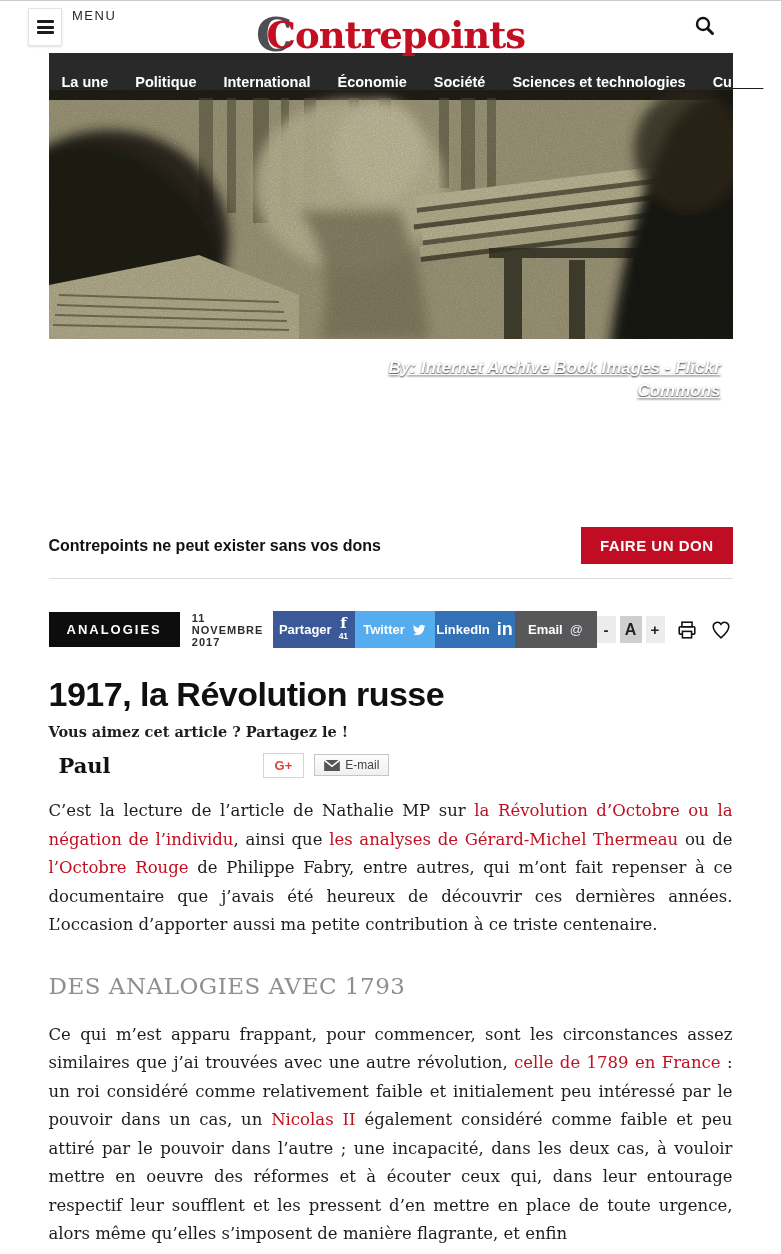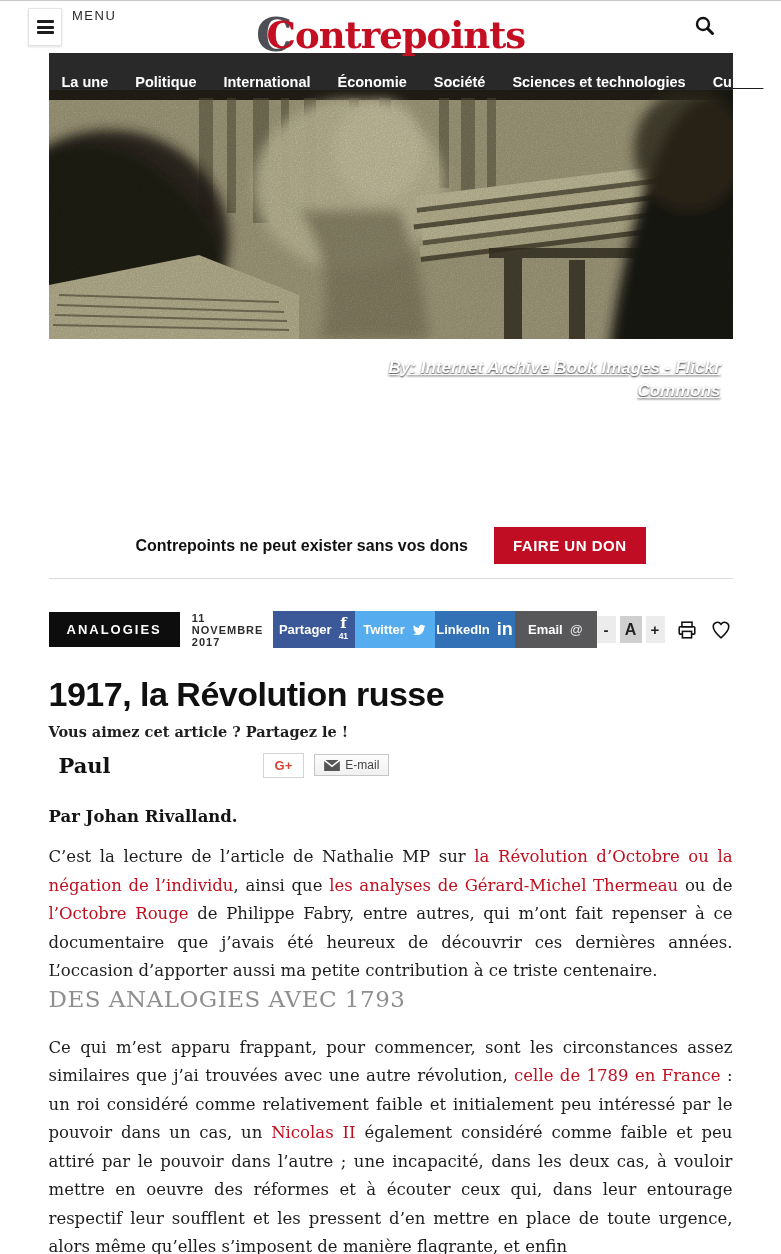--- a/index.html
+++ b/index.html
@@ -43,21 +43,21 @@
   .hero { width:684px; height:319px; margin:0 auto; position:relative; overflow:hidden; }
   .hero svg { display:block; width:684px; height:249px; }
   .hero-caption {
     position:absolute; right:12px; bottom:6px; width:340px; text-align:right;
     font-size:17px; font-weight:bold; font-style:italic; color:#ffffff; line-height:1.35;
     text-shadow:0 1px 2px rgba(0,0,0,.8);
   }
   .hero-caption a, .hero-caption span { color:#fff; text-decoration:underline; }
 
   
-  .donation { margin-top:118px; display:flex; align-items:center; justify-content:center; gap:26px; }
+  .donation { margin-top:118px; display:flex; align-items:center; justify-content:space-between; gap:26px; }
   .donation-text { font-size:16px; font-weight:bold; color:#111; }
   .donate-btn {
     background:#c10d24; color:#fff; border:none; font-weight:bold; font-size:15px;
     letter-spacing:.5px; padding:10px 19px; cursor:pointer;
   }
   .divider { width:684px; margin:14px auto 0; border-top:1px solid #dcdcdc; }
 
   
   .meta { margin-top:32px; display:flex; align-items:center; height:37px; }
   .cat-badge {
@@ -108,21 +108,21 @@
     padding:3px 9px; font-size:12px; color:#444; cursor:pointer;
     display:flex; align-items:center; gap:5px;
   }
   .byline { margin-top:27px; font-family:"DejaVu Serif", serif; font-weight:bold; font-size:16.5px; color:#141414; }
   .para {
     margin-top:17px; font-family:"DejaVu Serif", serif; font-size:16.5px; line-height:28.5px;
     color:#1d1d1d; text-align:justify;
   }
   .para .tlink { color:#c00f1f; text-decoration:none; cursor:pointer; }
   .section-heading {
-    font-family:"DejaVu Serif", serif; font-size:23px; font-weight:normal;
+    margin-top:33px; font-family:"DejaVu Serif", serif; font-size:23px; font-weight:normal;
     color:#8f8f8f; letter-spacing:.5px;
   }
   .para2 { margin-top:22px; }
 </style>
 </head>
 <body>
 
 <div class="header">
   <div class="menu-btn">
     <span class="hamburger">
@@ -293,21 +293,20 @@
     <button class="gplus-btn">G+</button>
     <button class="email-btn">
       <svg viewBox="0 0 20 14" width="16" height="11">
           <rect width="20" height="14" fill="#555"></rect>
           <path d="M0 0 L10 8 L20 0" fill="none" stroke="#fff" stroke-width="2"></path>
         </svg>
       <span>E-mail</span>
     </button>
   </div>
 
-  <p class="byline">Par Johan Rivalland.</p>
 
   <p class="para"><span>C’est la lecture de l’article de Nathalie MP sur </span><a class="tlink" href="#">la Révolution d’Octobre ou la négation de l’individu</a><span>, ainsi que </span><a class="tlink" href="#">les analyses de Gérard-Michel Thermeau</a><span> ou de </span><a class="tlink" href="#">l’Octobre Rouge</a><span> de Philippe Fabry, entre autres,  qui m’ont fait repenser à ce documentaire que j’avais été heureux de découvrir ces dernières années. L’occasion d’apporter aussi ma petite contribution à ce triste centenaire.</span></p>
 
   <h2 class="section-heading">DES ANALOGIES AVEC 1793</h2>
 
   <p class="para para2"><span>Ce qui m’est apparu frappant, pour commencer, sont les circonstances assez similaires que j’ai trouvées avec une autre révolution, </span><a class="tlink" href="#">celle de 1789 en France</a><span> : un roi considéré comme relativement faible et initialement peu intéressé par le pouvoir dans un cas, un </span><a class="tlink" href="#">Nicolas II</a><span> également considéré comme faible et peu attiré par le pouvoir dans l’autre ; une incapacité, dans les deux cas, à vouloir mettre en oeuvre des réformes et à écouter ceux qui, dans leur entourage respectif leur soufflent et les pressent d’en mettre en place de toute urgence, alors même qu’elles s’imposent de manière flagrante, et enfin </span></p>
 
 </div>
 
 </body></html>

